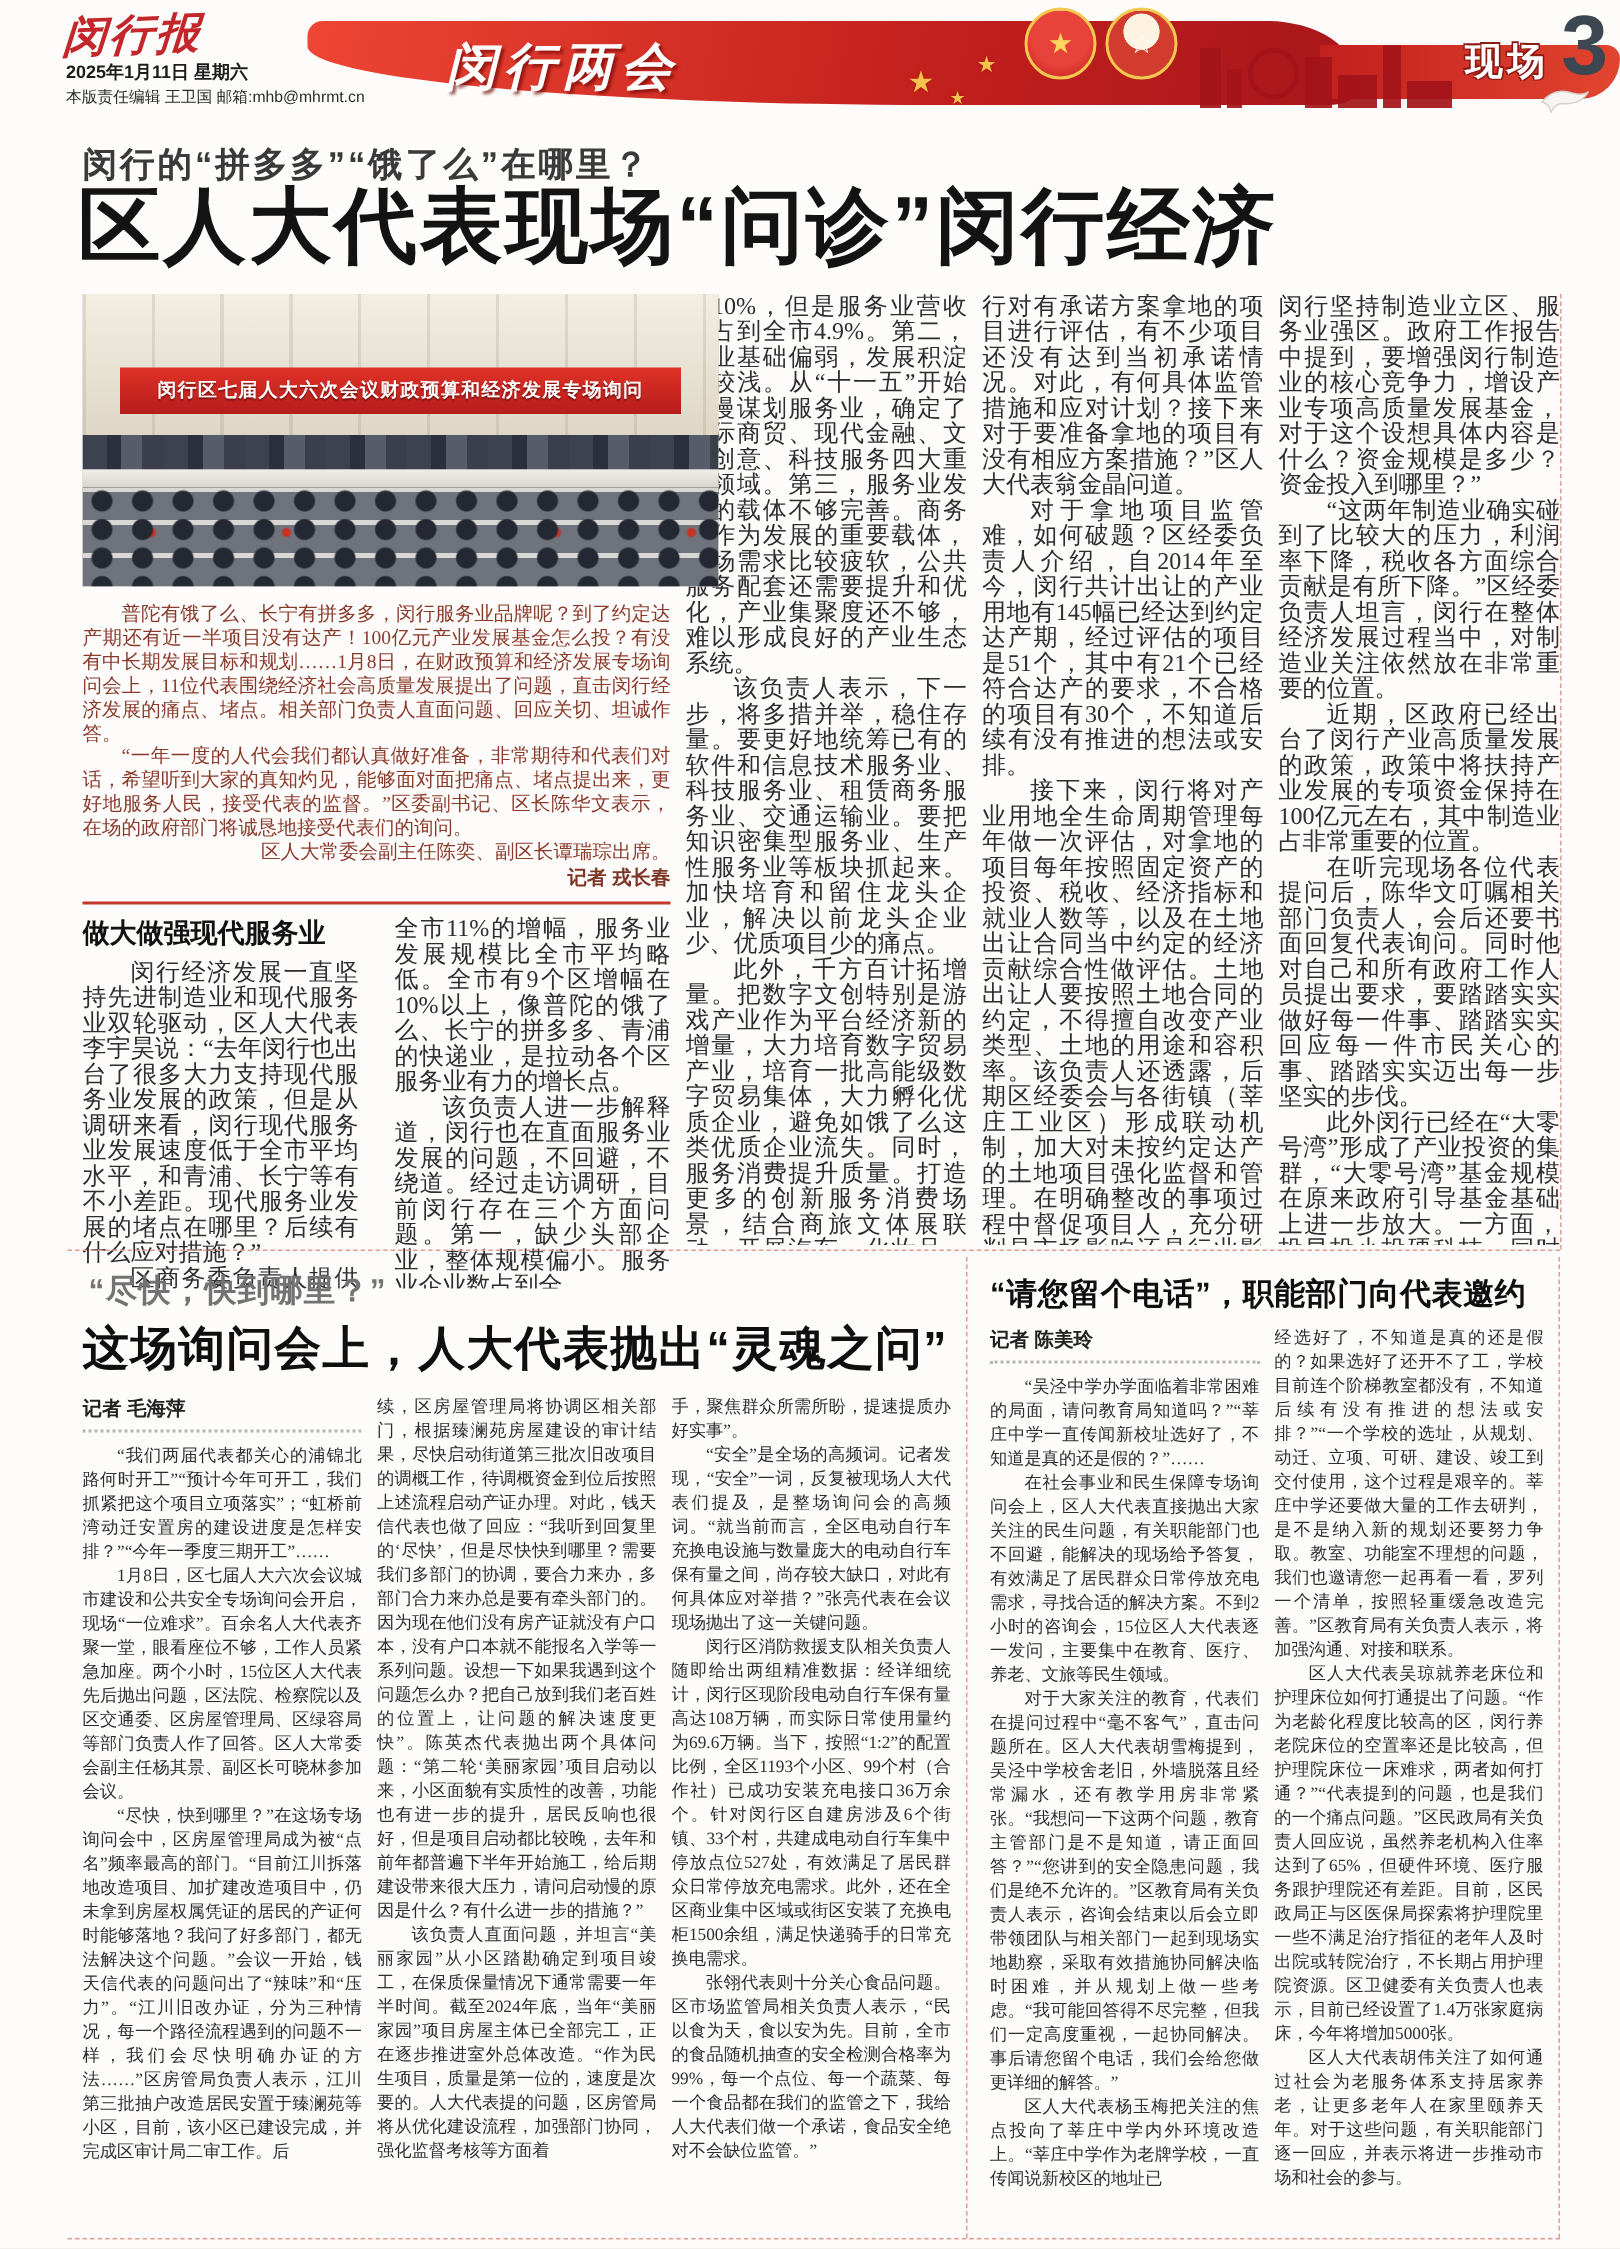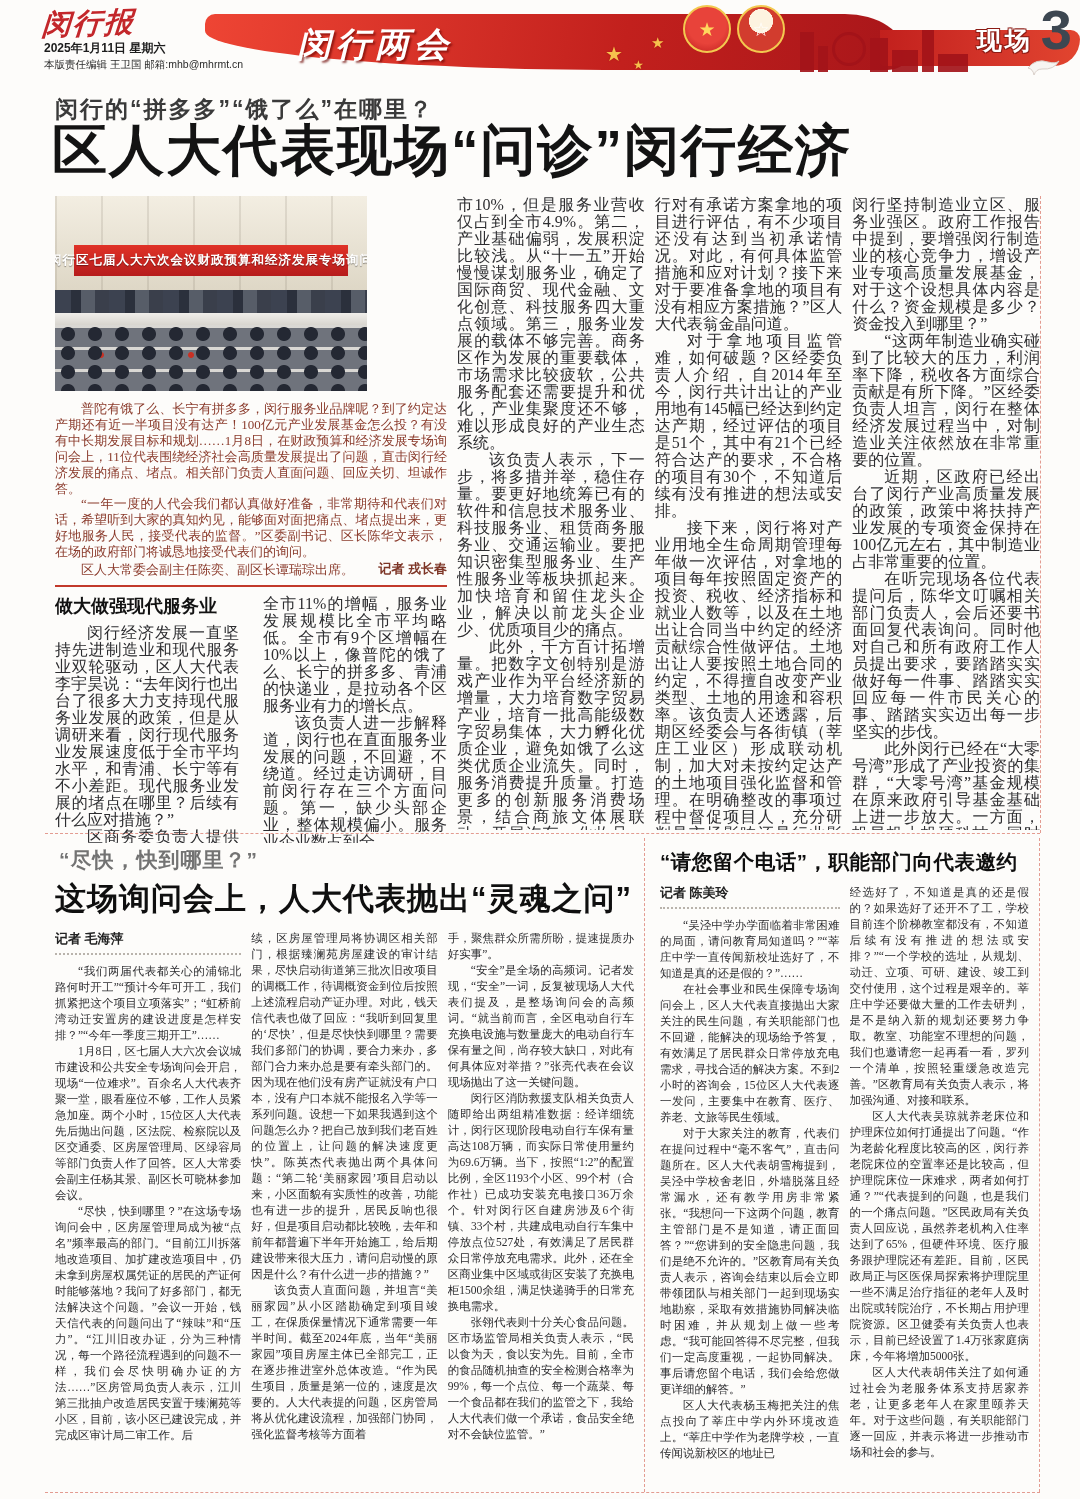--- a/index.html
+++ b/index.html
@@ -43,42 +43,42 @@
   .left-span{width:392px;flex:none;}
   .ncol{flex:1;height:634px;overflow:hidden;}
   p.p,p.pc{margin:0;font-size:16px;line-height:17px;text-align:justify;color:#2d2d30;}
   p.p{text-indent:2em;}
   p.pc{text-indent:0;}
   .section-head{font-family:"Liberation Sans","DejaVu Sans",sans-serif;font-size:18px;font-weight:900;
         color:#121212;margin:9px 0 6px;line-height:1.3;}
   .section-head.first{margin-top:0;}
 
   
-  .photo{position:relative;width:312px;height:195px;overflow:hidden;background:#cfc8b8;}
+  .photo{position:relative;width:424px;height:195px;overflow:hidden;background:#cfc8b8;}
   .ph-ceiling{position:absolute;left:0;right:0;top:0;height:48%;
         background:linear-gradient(180deg,#f3eee2,#ded7c6);}
   .ph-ceiling:after{content:"";position:absolute;inset:0;
         background:repeating-linear-gradient(90deg,rgba(120,110,95,.16) 0 2px,transparent 2px 46px);}
   .ph-banner{position:absolute;left:6%;right:6%;top:25%;height:16%;z-index:2;
         background:linear-gradient(180deg,#e03227,#b61c1c);color:#fff;display:flex;align-items:center;
         justify-content:center;font-size:12.5px;font-weight:700;letter-spacing:1px;
         text-shadow:0 1px 1px rgba(0,0,0,.4);white-space:nowrap;}
   .ph-officials{position:absolute;left:0;right:0;top:48%;height:12%;
         background:repeating-linear-gradient(90deg,#3c4250 0 16px,#2b303c 16px 26px,#575d68 26px 40px,#3a3f4b 40px 54px);}
   .ph-table{position:absolute;left:0;right:0;top:60%;height:6%;
         background:linear-gradient(180deg,#f0eeea,#d8d5cf);}
   .ph-audience{position:absolute;left:0;right:0;top:66%;bottom:0;background-color:#6f737c;
         background-image:radial-gradient(circle at 13px 9px,#242833 6.5px,transparent 7.5px),
           radial-gradient(circle at 46px 30px,rgba(205,45,32,.95) 2.5px,transparent 3.5px),
           repeating-linear-gradient(180deg,rgba(236,233,227,.85) 0 3px,transparent 3px 22px);
         background-size:27px 19px,90px 40px,auto;}
 
   .intro{margin-top:10px;width:392px;color:#8a3a2b;}
   .intro p{margin:0;font-size:13px;line-height:15.9px;text-align:justify;text-indent:2em;color:#8a3a2b;}
-  .intro-last{display:flex;align-items:flex-end;}
+  .intro-last{display:flex;align-items:flex-end;flex-direction:column;}
   .intro-last p{flex:1;}
   .reporter-main{font-weight:700;font-size:13px;color:#7d3526;white-space:nowrap;margin-left:8px;}
   .red-rule{border:none;border-top:2px solid #c2392b;margin:7px 0 8px;}
   .inner-cols{display:flex;gap:24px;height:248px;overflow:hidden;}
   .inner-col{flex:1;overflow:hidden;}
 
   
   .dash-h{position:absolute;border-top:1px dashed #e39b90;}
   .dash-v{position:absolute;border-left:1px dashed #e39b90;}
 

